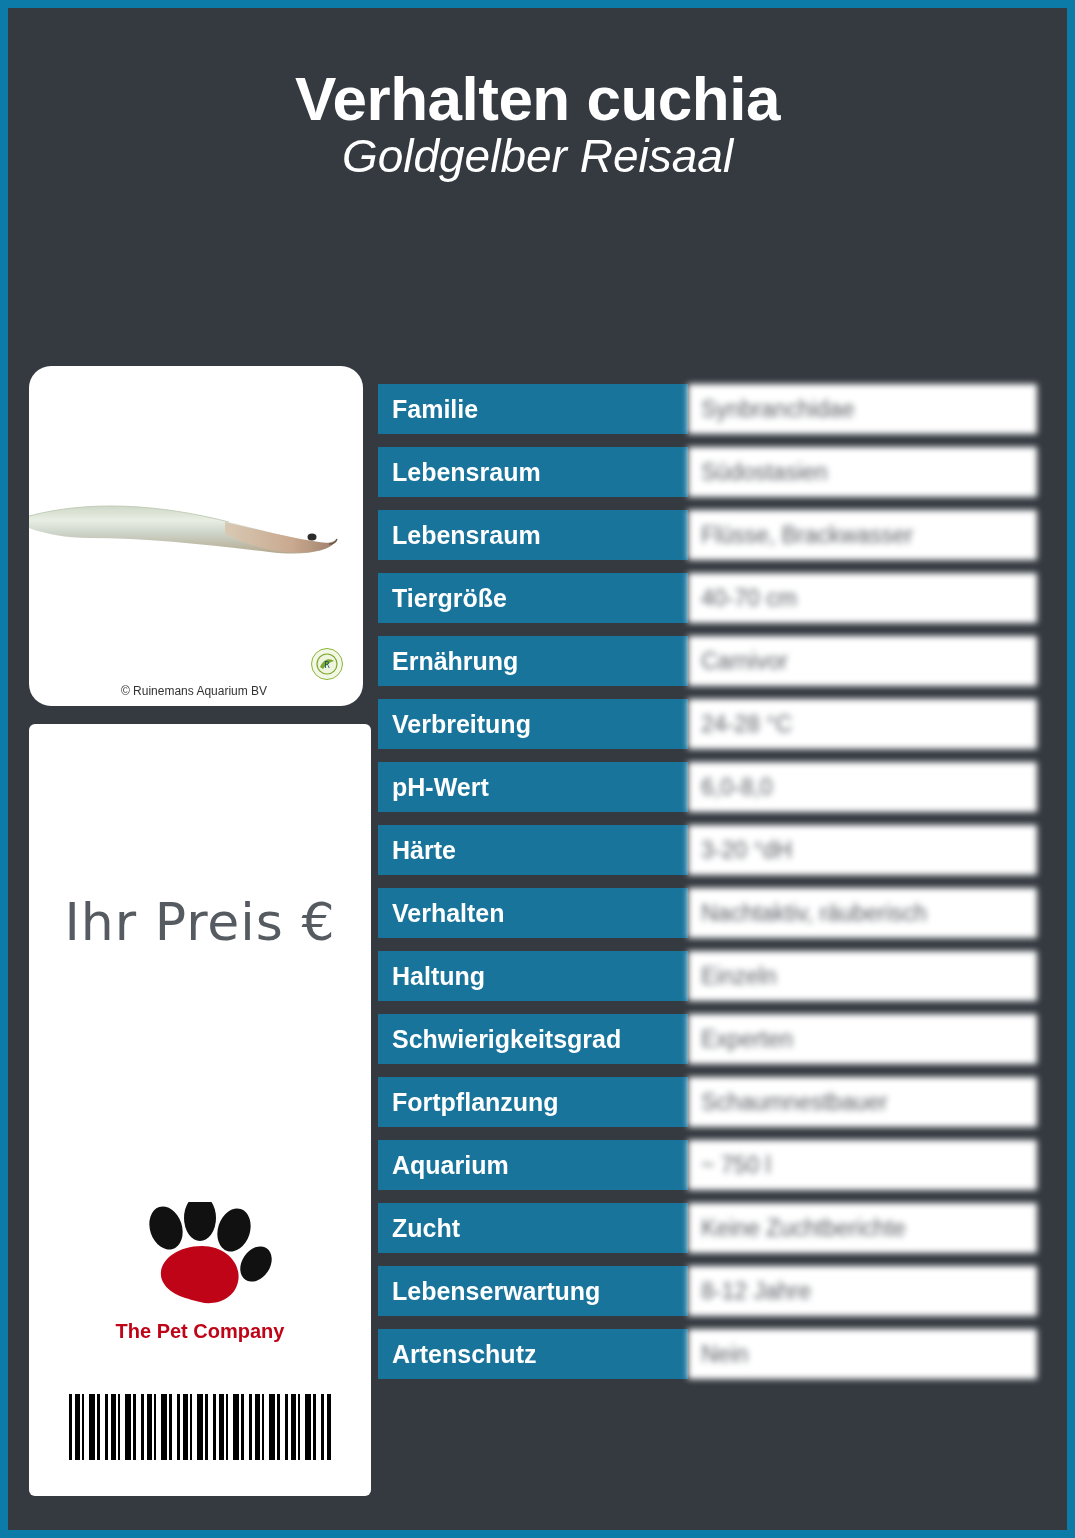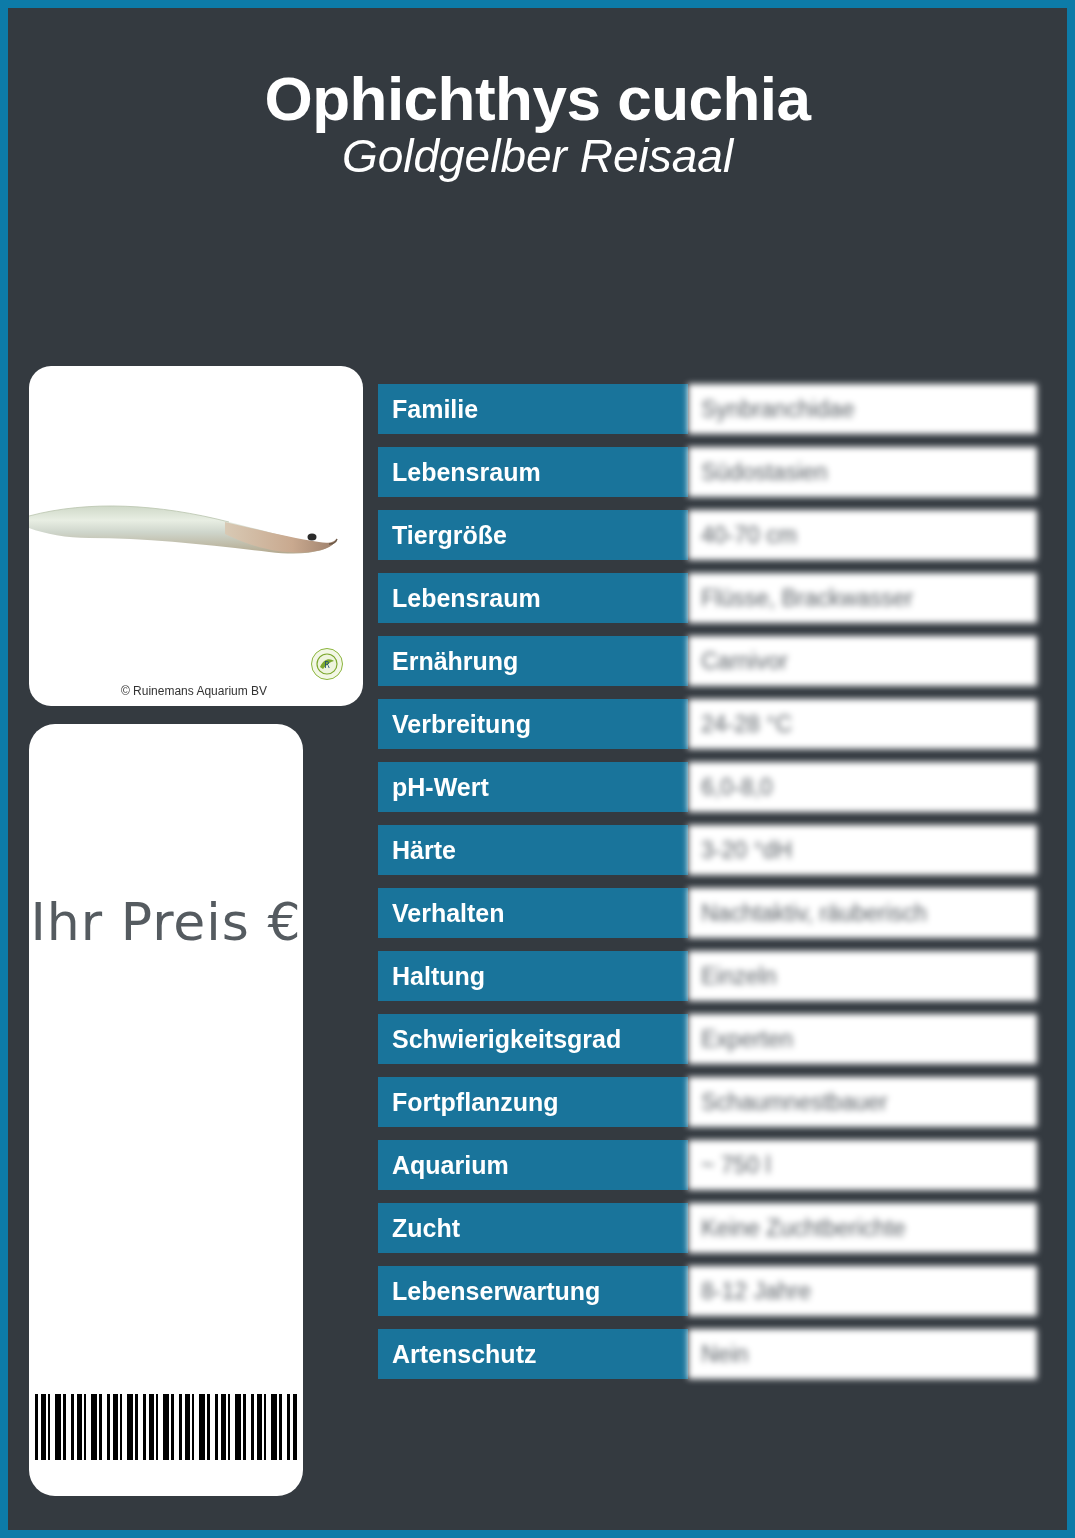--- a/index.html
+++ b/index.html
@@ -97,24 +97,24 @@
     border-radius: 50%;
     background: #f3f7e6;
     border: 1px solid #8bb53c;
     display: flex;
     align-items: center;
     justify-content: center;
   }
 
   .price-box {
     margin-top: 18px;
-    width: 274px;
+    width: 342px;
     height: 772px;
     background: #ffffff;
-    border-radius: 26px;
+    border-radius: 6px;
     position: relative;
     overflow: hidden;
   }
   .price-text {
     position: absolute;
     top: 168px;
     left: 0;
     right: 0;
     text-align: center;
     font-size: 52px;
@@ -194,21 +194,21 @@
     filter: blur(3.1px);
   }
 </style>
 </head>
 <body>
 
 <div class="page">
   <div class="card">
 
     <div class="header">
-      <div class="sci-name">Ophichthys cuchia</div>
+      <div class="sci-name">Verhalten cuchia</div>
       <div class="common-name">Goldgelber Reisaal</div>
     </div>
 
     <div class="body-area">
 
       <div class="left-col">
 
         <div class="photo-box">
           <svg class="fish" viewBox="0 0 310 95">
             <defs>
@@ -236,43 +236,53 @@
               <path d="M4,14 C8,5 14,5 18,8 C14,9 10,12 7,16 Z" fill="#7da82f"></path>
               <text x="11" y="15" font-size="8" text-anchor="middle" fill="#1b4b7a" font-family="DejaVu Sans, sans-serif">R</text>
             </svg>
           </div>
           <div class="photo-credit">© Ruinemans Aquarium BV</div>
         </div>
 
         <div class="price-box">
           <div class="price-text">Ihr Preis €</div>
 
+          <div class="paw-wrap">
+            <svg width="180" height="110" viewBox="0 0 180 110">
+              <ellipse cx="56" cy="26" rx="16" ry="22" fill="#111111" transform="rotate(-18 56 26)"></ellipse>
+              <ellipse cx="90" cy="16" rx="16" ry="23" fill="#111111"></ellipse>
+              <ellipse cx="124" cy="28" rx="16" ry="22" fill="#111111" transform="rotate(18 124 28)"></ellipse>
+              <ellipse cx="146" cy="62" rx="14" ry="19" fill="#111111" transform="rotate(34 146 62)"></ellipse>
+              <path d="M92,44 C116,44 132,62 128,80 C124,98 104,104 90,100 C74,96 58,92 52,78 C46,62 64,44 92,44 Z" fill="#c00418"></path>
+            </svg>
+            <div class="brand-text">The Pet Company</div>
+          </div>
 
           <div class="barcode"></div>
         </div>
 
       </div>
 
       <div class="table">
 
         <div class="row">
           <div class="key">Familie</div>
           <div class="val">Synbranchidae</div>
         </div>
         <div class="row">
           <div class="key">Lebensraum</div>
           <div class="val">Südostasien</div>
         </div>
         <div class="row">
+          <div class="key">Lebensraum</div>
+          <div class="val">Flüsse, Brackwasser</div>
+        </div>
+        <div class="row">
           <div class="key">Tiergröße</div>
           <div class="val">40-70 cm</div>
-        </div>
-        <div class="row">
-          <div class="key">Lebensraum</div>
-          <div class="val">Flüsse, Brackwasser</div>
         </div>
         <div class="row">
           <div class="key">Ernährung</div>
           <div class="val">Carnivor</div>
         </div>
         <div class="row">
           <div class="key">Verbreitung</div>
           <div class="val">24-28 °C</div>
         </div>
         <div class="row">

